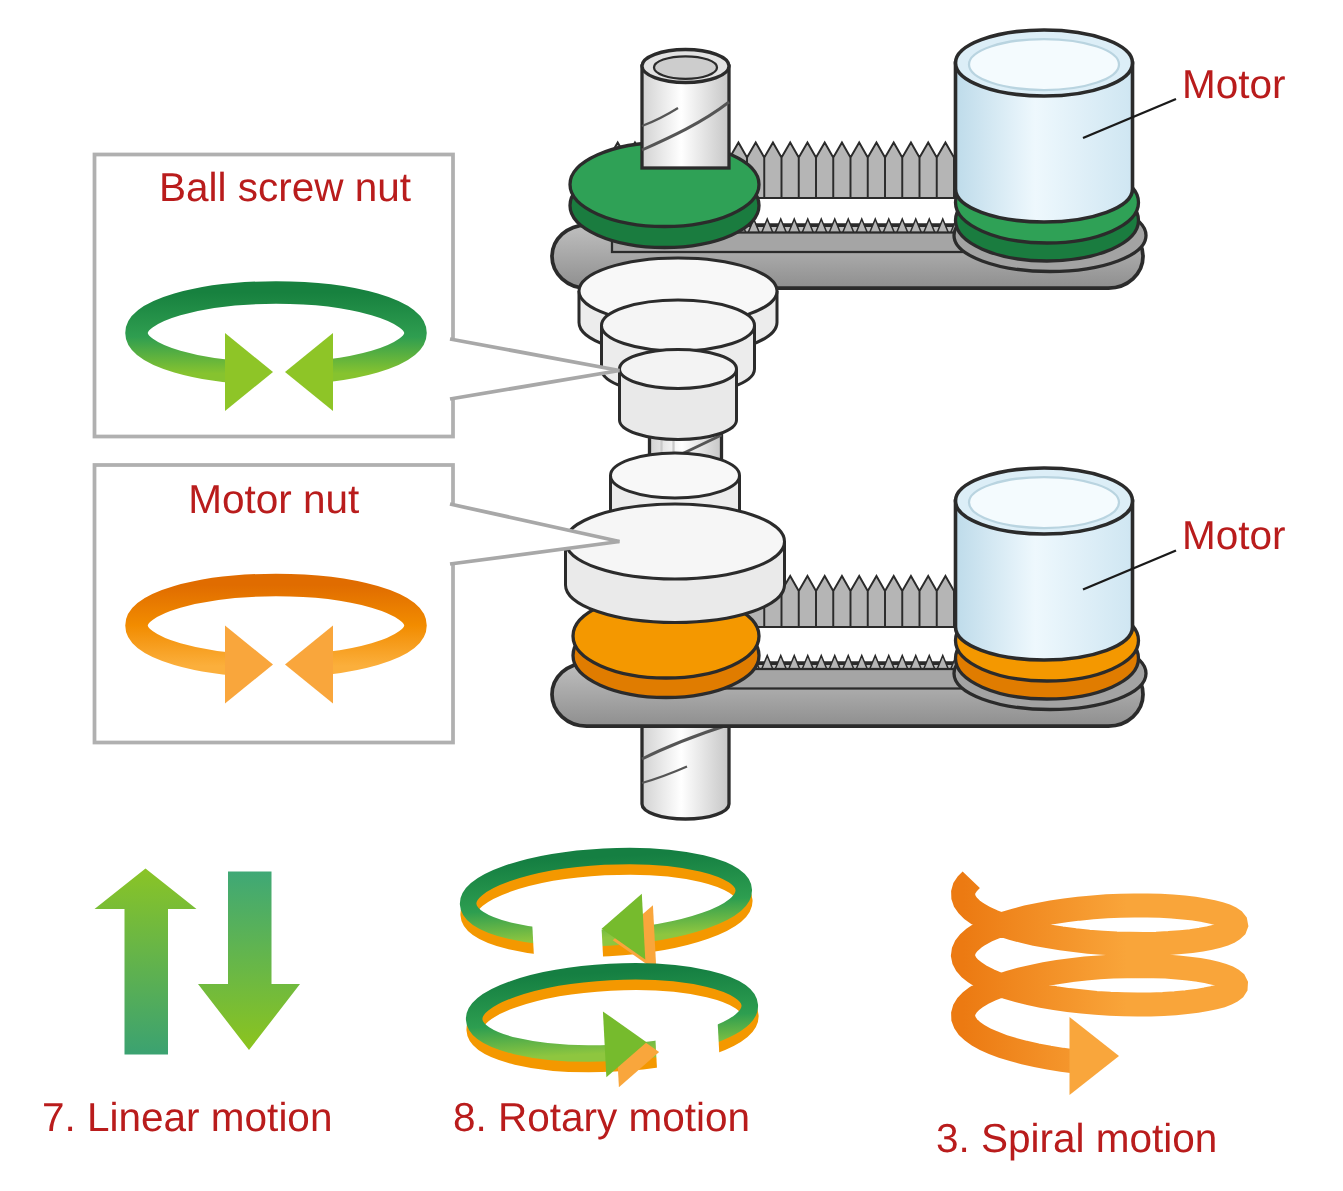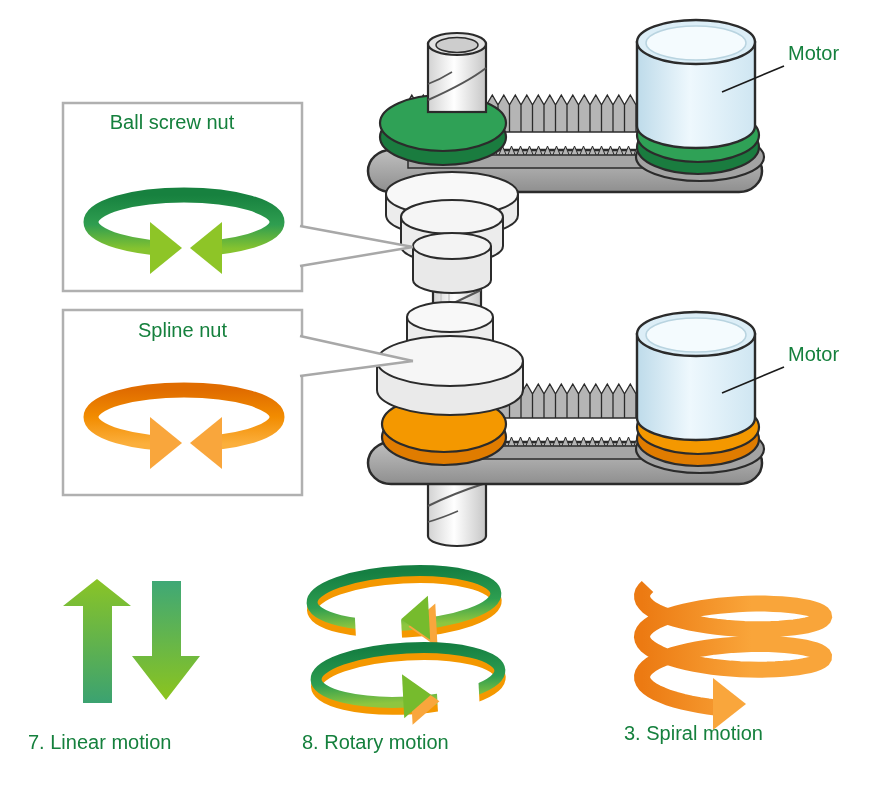--- a/index.html
+++ b/index.html
@@ -1,19 +1,19 @@
 <!DOCTYPE html>
 <html><head>
 <meta charset="utf-8">
 <style>
   html,body{margin:0;padding:0;background:#fff;}
   .stage{position:relative;width:895px;height:794px;background:#ffffff;
          font-family:"Liberation Sans",sans-serif;overflow:hidden;}
   .stage svg{position:absolute;left:0;top:0;}
-  .lbl{position:absolute;color:#15803d;font-size:20px;line-height:1.1;white-space:nowrap;}
+  .lbl{position:absolute;color:#b91c1c;font-size:27px;line-height:1.1;white-space:nowrap;}
   .ctr{text-align:center;}
 </style>
 </head>
 <body>
 
 <div class="stage">
 
 <svg width="895" height="794" viewBox="0 0 895 794">
   <defs>
     <linearGradient id="shaftGrad" x1="0" y1="0" x2="1" y2="0">
@@ -200,23 +200,23 @@
       <polygon points="428,696 400,674 400,718" fill="#76bb2d"></polygon>
     </g>
   </g>
 
   <g>
     <path id="spiralPath" fill="none" stroke="url(#spiralGrad)" stroke-width="16" d="M647.5,586.5L644.8,589.3L642.9,592.1L642.1,595.0L642.2,597.9L643.2,600.8L645.2,603.7L648.0,606.5L651.8,609.2L656.4,611.8L661.9,614.3L668.0,616.6L674.9,618.8L682.3,620.8L690.3,622.6L698.7,624.2L707.5,625.6L716.5,626.8L725.7,627.8L735.0,628.5L744.3,629.0L753.5,629.2L762.4,629.3L771.0,629.1L779.3,628.7L787.0,628.1L794.2,627.4L800.8,626.4L806.6,625.3L811.7,624.1L815.9,622.8L819.3,621.3L821.8,619.8L823.4,618.3L824.0,616.7L823.7,615.1L822.4,613.5L820.2,612.0L817.0,610.5L813.0,609.2L808.2,607.9L802.6,606.8L796.2,605.8L789.2,605.0L781.6,604.3L773.5,603.9L765.0,603.6L756.1,603.6L747.0,603.8L737.8,604.2L728.5,604.9L719.2,605.8L710.1,606.9L701.2,608.2L692.7,609.8L684.6,611.5L677.0,613.5L669.9,615.6L663.6,617.9L657.9,620.3L653.1,622.9L649.1,625.6L645.9,628.4L643.7,631.2L642.4,634.1L642.0,637.0L642.6,639.9L644.1,642.8L646.6,645.6L650.0,648.3L654.2,651.0L659.2,653.5L665.1,656.0L671.6,658.2L678.8,660.3L686.5,662.2L694.7,663.9L703.4,665.4L712.3,666.7L721.5,667.7L730.7,668.6L740.0,669.2L749.2,669.5L758.3,669.7L767.1,669.6L775.5,669.3L783.5,668.8L791.0,668.1L797.8,667.3L804.0,666.2L809.4,665.1L814.1,663.8L817.9,662.4L820.8,660.9L822.8,659.4L823.8,657.8L823.9,656.2L823.1,654.6L821.3,653.1L818.6,651.6L815.0,650.2L810.5,648.9L805.3,647.7L799.2,646.6L792.5,645.7L785.2,645.0L777.3,644.4L769.0,644.1L760.3,644.0L751.3,644.1L742.1,644.4L732.8,644.9L723.5,645.7L714.3,646.7L705.3,648.0L696.6,649.4L688.3,651.1L680.4,652.9L673.1,655.0L666.4,657.2L660.5,659.6L655.2,662.1L650.8,664.7L647.3,667.5L644.6,670.3L642.9,673.1L642.1,676.0L642.2,678.9L643.3,681.8L645.3,684.7L648.3,687.5L652.1,690.2L656.8,692.8L662.3,695.2L668.5,697.6L675.4,699.7L682.9,701.7L690.9,703.5L699.3,705.1L708.1,706.5L717.2,707.7"></path>
     <polygon points="713,678 746,704 713,730" fill="#f9a63c"></polygon>
   </g>
 </svg>
 
-<div class="lbl ctr" style="left:61px;top:111px;width:222px;">Ball screw nut</div>
-<div class="lbl ctr" style="left:63px;top:319px;width:239px;">Spline nut</div>
+<div class="lbl ctr" style="left:79px;top:111px;width:222px;">Ball screw nut</div>
+<div class="lbl ctr" style="left:63px;top:319px;width:239px;">Motor nut</div>
 
 <div class="lbl" style="left:788px;top:42px;">Motor</div>
 <div class="lbl" style="left:788px;top:343px;">Motor</div>
 
 <div class="lbl" style="left:28px;top:731px;">7. Linear motion</div>
 <div class="lbl" style="left:302px;top:731px;">8. Rotary motion</div>
-<div class="lbl" style="left:624px;top:722px;">3. Spiral motion</div>
+<div class="lbl" style="left:624px;top:745px;">3. Spiral motion</div>
 
 </div>
 
 </body></html>

